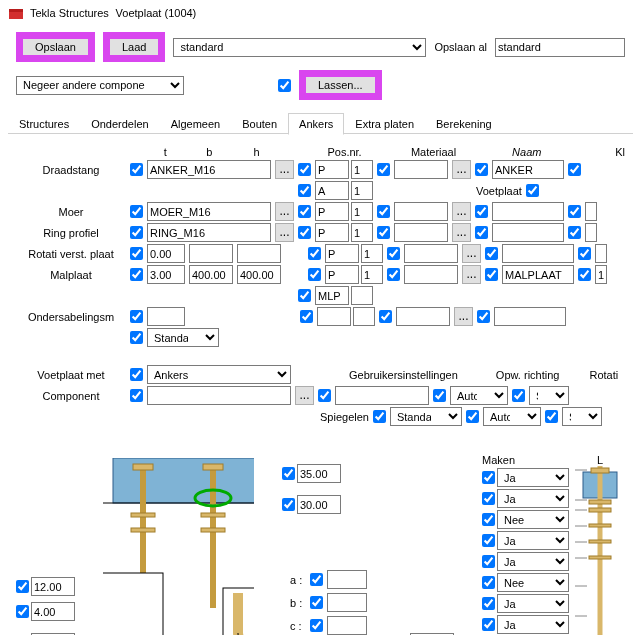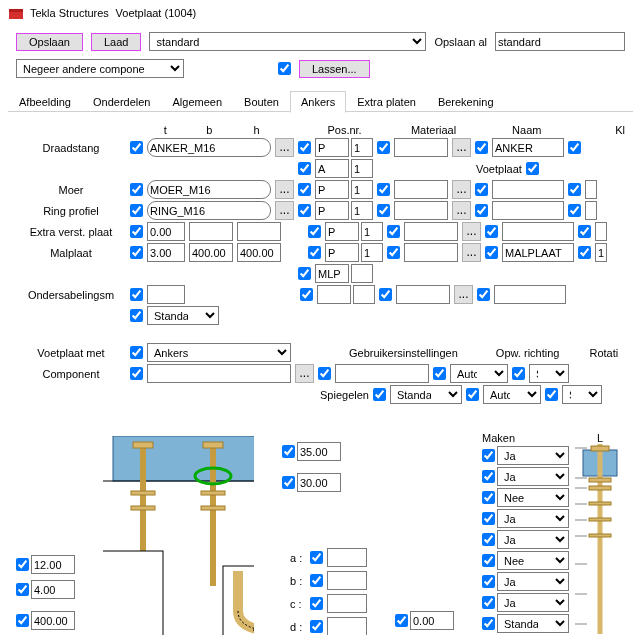--- a/index.html
+++ b/index.html
@@ -1,41 +1,41 @@
 <!DOCTYPE html>
 <html><head>
 <meta charset="utf-8">
 <style>
   * { box-sizing: border-box; font-family: "Segoe UI", Tahoma, sans-serif; font-size: 11px; }
   body { margin: 0; background: #fff; color: #000; width: 641px; }
   .titlebar { display: flex; align-items: flex-start; padding: 6px 8px; gap: 6px; }
   .app-icon { width: 16px; height: 16px; }
   .title-text { font-size: 12px; }
   .toolbar1, .toolbar2 { display: flex; align-items: center; gap: 8px; padding: 4px 16px; }
-  .btn { border: 1px solid #d946ef; background: #e1e1e1; padding: 2px 12px; cursor: pointer; }
+  .btn { border: 7px solid #d946ef; background: #e1e1e1; padding: 2px 12px; cursor: pointer; }
   select, input[type=text] { border: 1px solid #7a7a7a; padding: 1px 2px; background: #fff; height: 19px; }
   select { padding-right: 14px; }
   .wide { flex: 1; }
   .chk { width:13px; height:13px; margin:0; vertical-align:middle; }
   .tabs { display:flex; border-bottom:1px solid #d0d0d0; margin: 8px 8px 0 8px; }
   .tab { padding: 4px 10px; border:1px solid transparent; cursor:pointer; margin-bottom:-1px; position:relative; top:1px;}
   .tab.active { border:1px solid #d0d0d0; border-bottom:1px solid #fff; background:#fff; }
   .content { padding: 12px 16px; }
   .hdrrow, .row { display:flex; align-items:center; gap:4px; margin-bottom:2px; }
   .lblcol { width: 110px; text-align: center; }
   .hdrrow { font-size:11px; }
   .col-t { width:38px; text-align:center; }
   .col-b { width:44px; text-align:center; }
   .col-h { width:44px; text-align:center; }
   .col-pos { width:60px; }
   .col-mat { width:70px; }
-  .col-naam { width:80px; }
+  .col-naam { width:80px;font-style:italic; }
   .inp-t { width:38px; }
   .inp-bh { width:44px; }
-  .inp-wide { width:124px;border-radius:9px; }
+  .inp-wide { width:124px; }
   .dots { width:19px; height:19px; border:1px solid #adadad; background:#e1e1e1; text-align:center; line-height:15px; cursor:pointer; padding:0; font-size:12px;}
   .grp { display:flex; align-items:center; gap:2px; }
   .posnr .p { width:34px; }
   .posnr .n { width:22px; }
   .matfield { width:54px; }
   .naamfield { width:72px; }
   .diagram-area { display:flex; gap:28px; margin-top:28px; align-items:flex-end;}
   .dim-input { width:44px; }
   .dim-grp { display:flex; align-items:center; gap:2px; margin-bottom:6px;}
   .svgbox { border:none; }
@@ -74,21 +74,21 @@
 <div class="toolbar2">
   <select style="width:168px">
     <option>Negeer andere compone</option>
   </select>
   <span style="width:78px"></span>
   <input type="checkbox" class="chk" checked="" style="">
   <button class="btn">Lassen...</button>
 </div>
 
 <div class="tabs">
-  <div class="tab">Afbeelding</div>
+  <div class="tab">Structures</div>
   <div class="tab">Onderdelen</div>
   <div class="tab">Algemeen</div>
   <div class="tab">Bouten</div>
   <div class="tab active">Ankers</div>
   <div class="tab">Extra platen</div>
   <div class="tab">Berekening</div>
 </div>
 
 <div class="content">
 
@@ -173,21 +173,21 @@
     <input type="checkbox" class="chk" checked="" style="">
     <input type="text" class="matfield" style="">
     <button class="dots">...</button>
     <input type="checkbox" class="chk" checked="" style="">
     <input type="text" class="naamfield" style="">
     <input type="checkbox" class="chk" checked="" style="">
     <input type="text" style="width: 12px;">
   </div>
 
   <div class="row">
-    <div class="lblcol">Extra verst. plaat</div>
+    <div class="lblcol">Rotati verst. plaat</div>
     <input type="checkbox" class="chk" checked="" style="">
     <input type="text" class="inp-t" value="0.00" style="">
     <input type="text" class="inp-bh" style="">
     <input type="text" class="inp-bh" style="">
     <div style="width:19px"></div>
     <input type="checkbox" class="chk" checked="" style="">
     <span class="grp posnr">
       <input type="text" class="p" value="P" style="">
       <input type="text" class="n" value="1" style="">
     </span>

